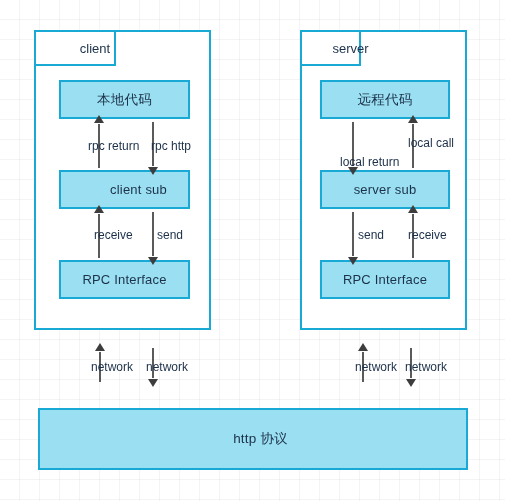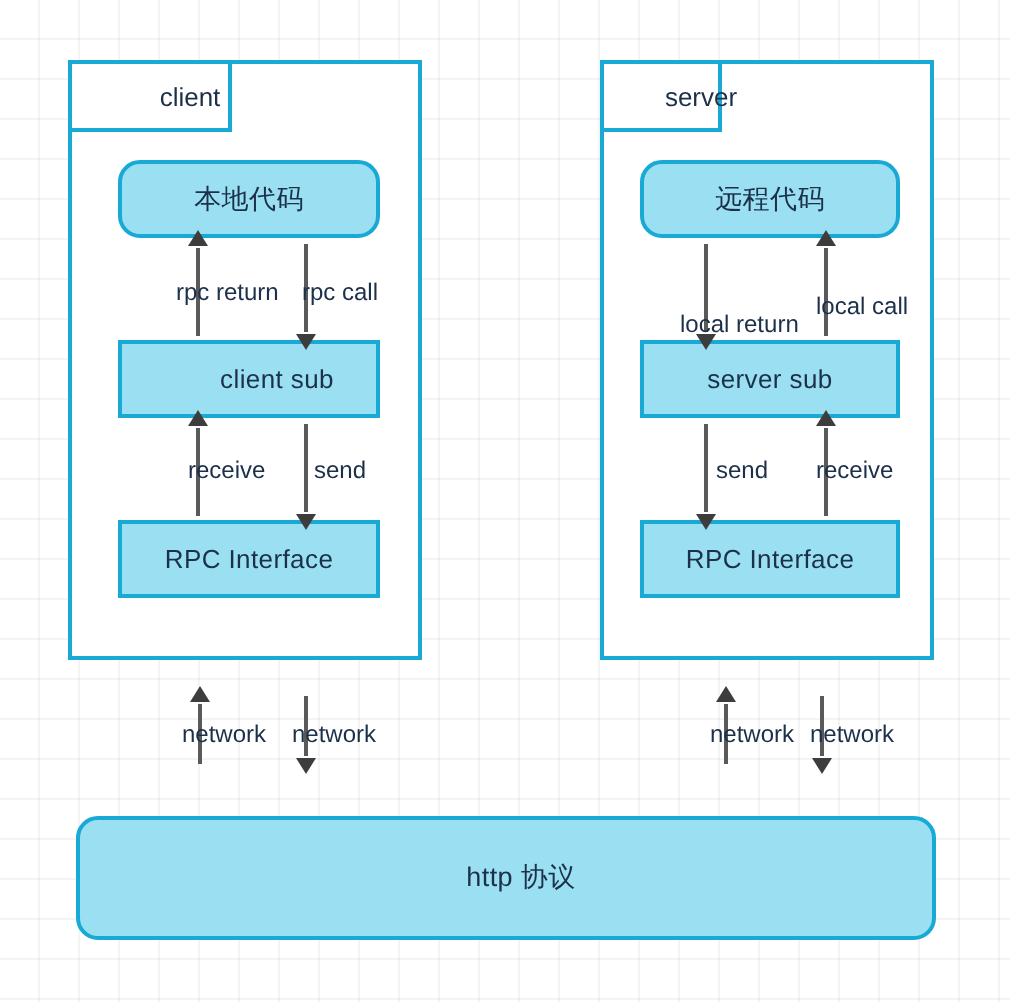--- a/index.html
+++ b/index.html
@@ -49,21 +49,21 @@
     background: #9ae0f2;
     border: 2px solid #19a9d5;
     box-sizing: border-box;
     display: flex;
     align-items: center;
     justify-content: center;
     font-size: 13px;
     color: #1c3049;
     letter-spacing: 0.2px;
   }
-  .node.cn { font-size: 13.5px; border-radius: 11px; }
+  .node.cn { font-size: 13.5px; }
 
   
   .arrow {
     position: absolute;
     width: 2px;
     background: #5a5a5a;
   }
   .arrow .head {
     position: absolute;
     left: 50%;
@@ -121,21 +121,21 @@
     <span class="head"></span>
   </div>
   <div class="edge-label" style="left:68px; top:139px;">
     <span>rpc return</span>
   </div>
 
   <div class="arrow down" style="left:152px; top:122px; height:44px;">
     <span class="head"></span>
   </div>
   <div class="edge-label" style="left:131px; top:139px;">
-    <span>rpc call</span>
+    <span>rpc http</span>
   </div>
 
   <div class="arrow up" style="left:98px; top:214px; height:44px;">
     <span class="head"></span>
   </div>
   <div class="edge-label" style="left:74px; top:228px;">
     <span>receive</span>
   </div>
 
   <div class="arrow down" style="left:152px; top:212px; height:44px;">
@@ -166,21 +166,21 @@
   <div class="arrow down" style="left:352px; top:122px; height:44px;">
     <span class="head"></span>
   </div>
   <div class="edge-label" style="left:320px; top:155px;">
     <span>local return</span>
   </div>
 
   <div class="arrow up" style="left:412px; top:124px; height:44px;">
     <span class="head"></span>
   </div>
-  <div class="edge-label" style="left:388px; top:146px;">
+  <div class="edge-label" style="left:388px; top:136px;">
     <span>local call</span>
   </div>
 
   <div class="arrow down" style="left:352px; top:212px; height:44px;">
     <span class="head"></span>
   </div>
   <div class="edge-label" style="left:338px; top:228px;">
     <span>send</span>
   </div>
 

